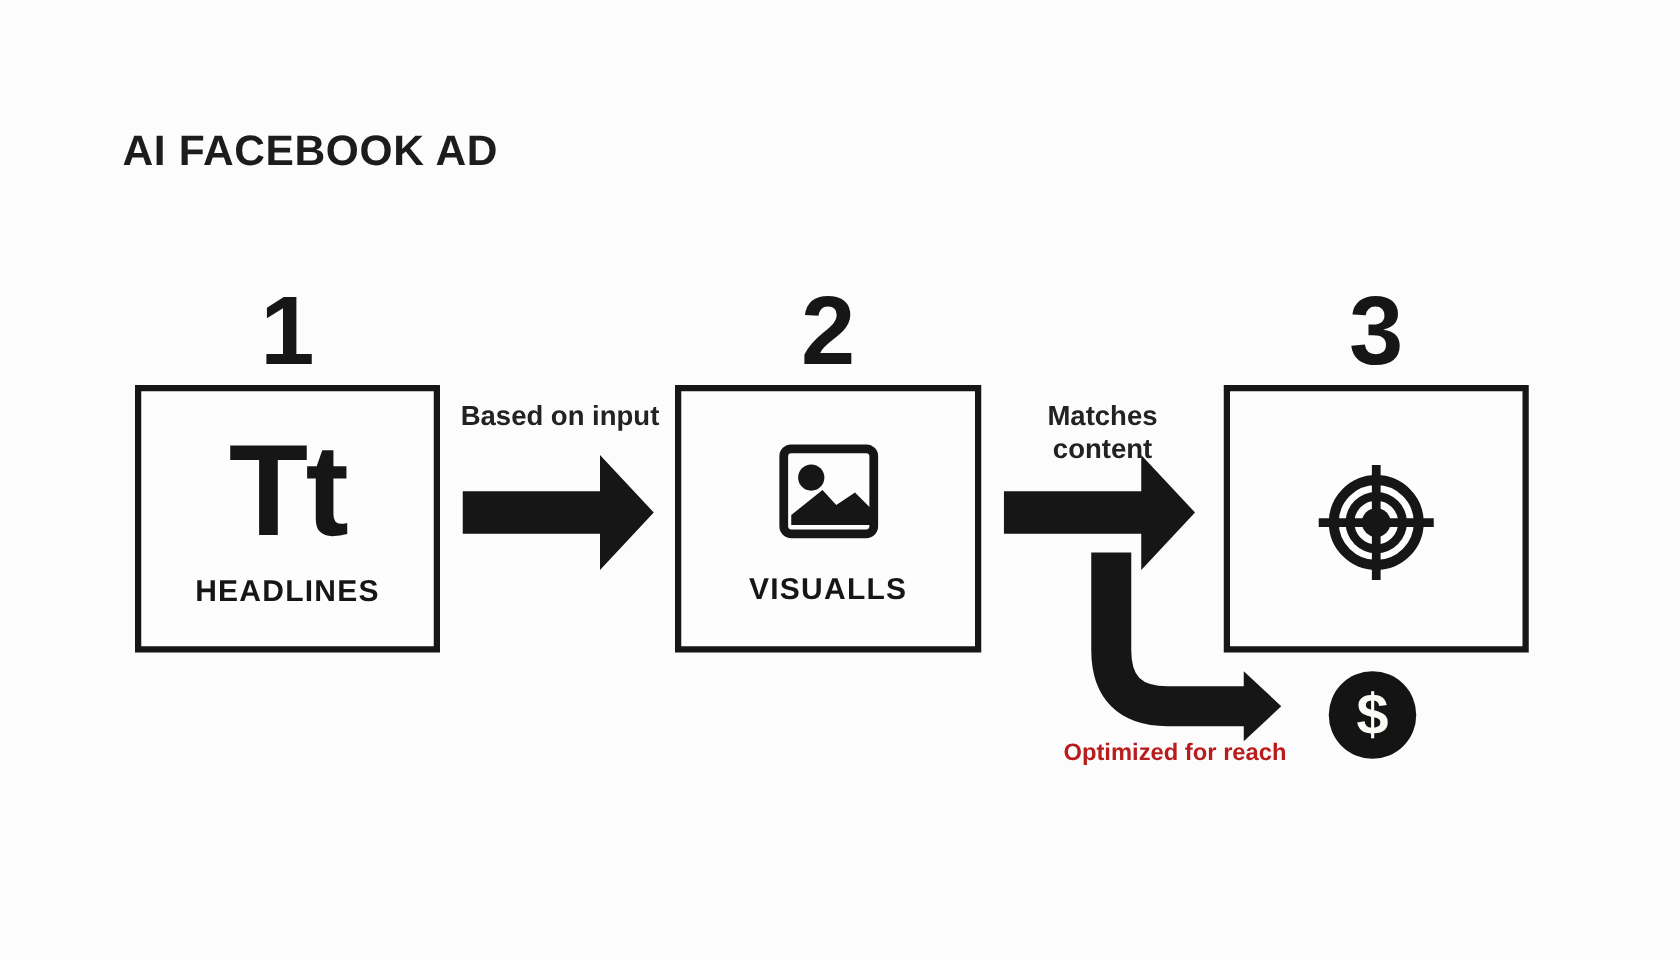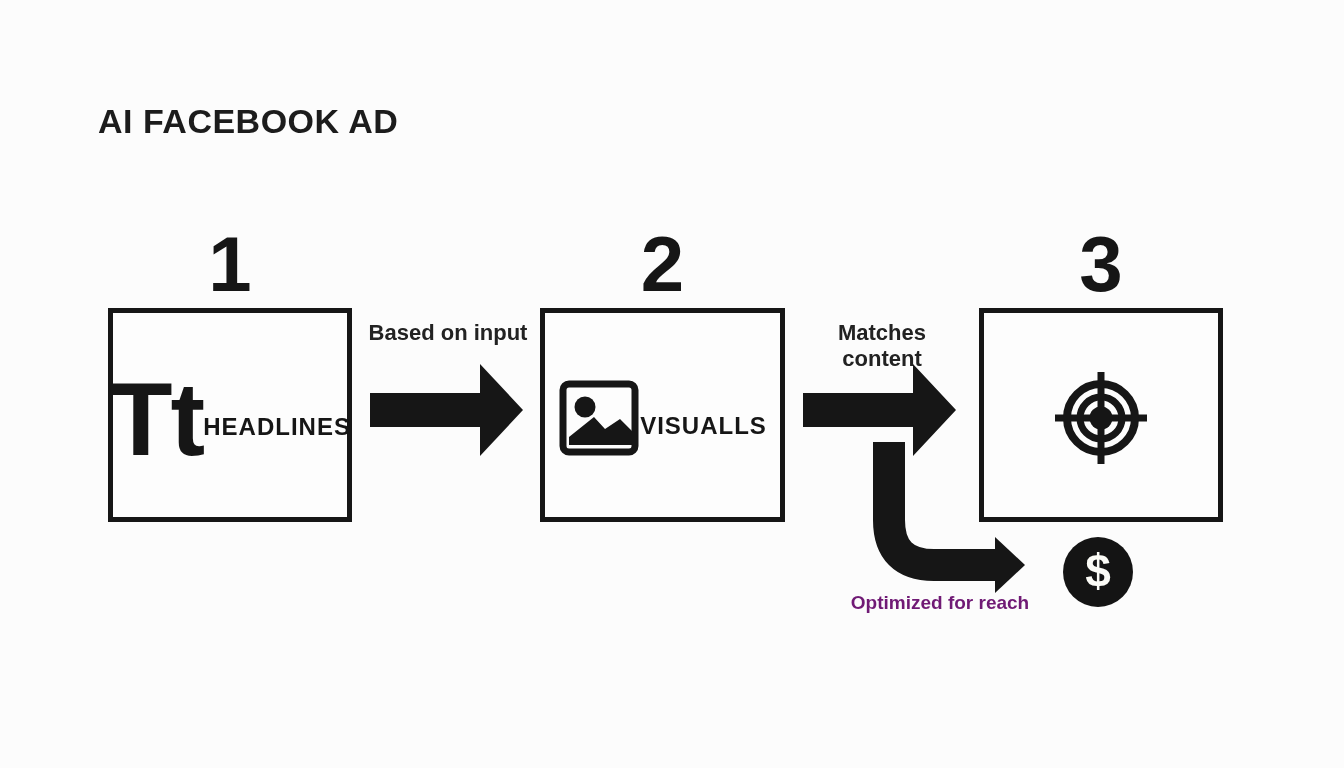--- a/index.html
+++ b/index.html
@@ -37,20 +37,21 @@
     color: #161616;
   }
   .step-box {
     position: absolute;
     top: 308px;
     width: 244px;
     height: 214px;
     border: 5px solid #161616;
     background: #fdfdfd;
     display: flex;
+    flex-direction: column;
     align-items: center;
     justify-content: center;
   }
   .box-1 { left: 108px; }
   .box-2 { left: 540px; width: 245px; }
   .box-3 { left: 979px; }
   .num-1 { left: 108px; }
   .num-2 { left: 540px; width: 245px; }
   .num-3 { left: 979px; }
   .tt-glyph {
@@ -97,21 +98,21 @@
     height: 170px;
   }
   .reach-label {
     position: absolute;
     left: 848px;
     top: 592px;
     width: 184px;
     text-align: center;
     font-size: 19px;
     font-weight: bold;
-    color: #701a75;
+    color: #b91c1c;
   }
   .dollar-badge {
     position: absolute;
     left: 1063px;
     top: 537px;
     width: 70px;
     height: 70px;
     border-radius: 50%;
     background: #141414;
     display: flex;

